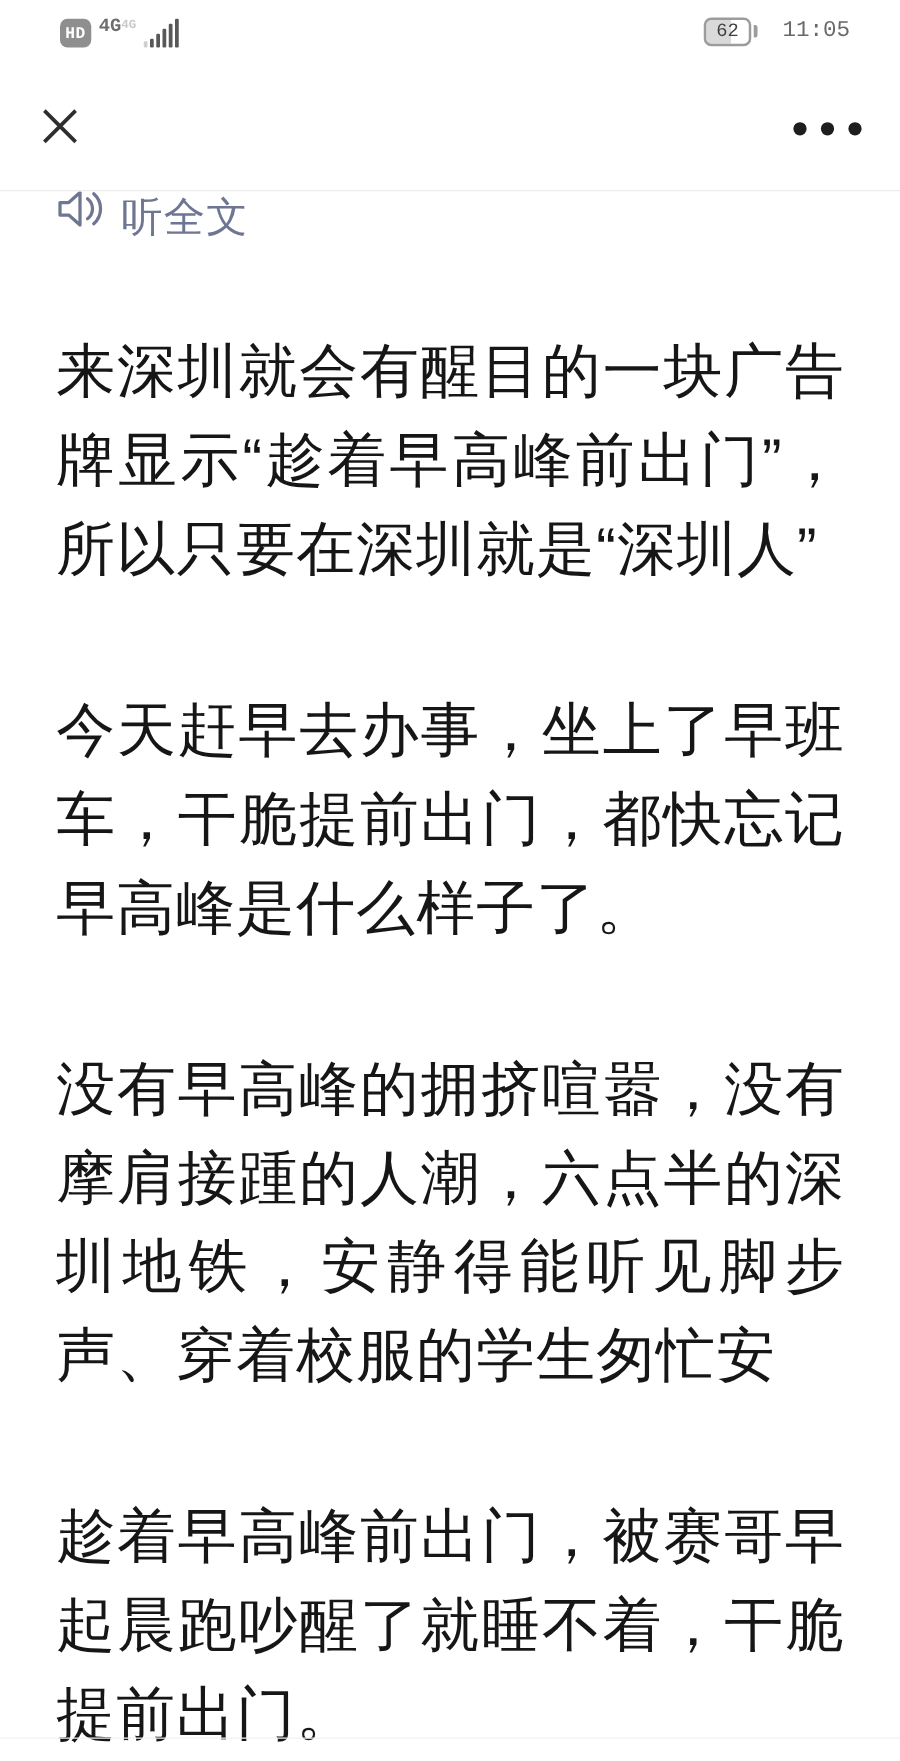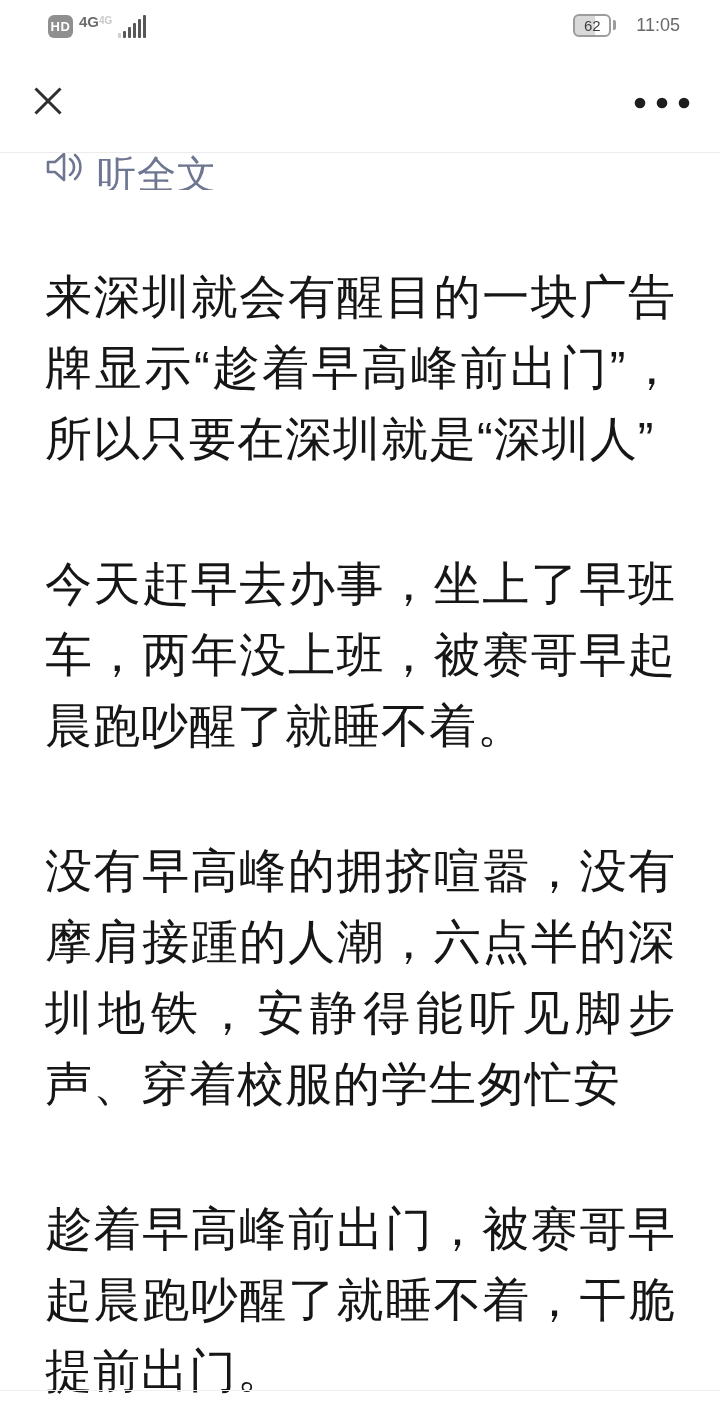--- a/index.html
+++ b/index.html
@@ -7,21 +7,21 @@
     position:relative; width:720px; height:1409px; margin:0 auto;
     background:#ffffff; overflow:hidden;
     font-family:"Liberation Sans","DejaVu Sans",sans-serif;
     -webkit-font-smoothing:antialiased;
   }
 
   
   .status-bar {
     position:absolute; top:0; left:0; right:0; height:50px;
     display:flex; justify-content:space-between; align-items:center;
-    padding:0 40px 0 48px; box-sizing:border-box;
+    padding:0 40px 0 48px; box-sizing:border-box;font-family:Liberation Mono, monospace;
   }
   .sb-left { display:flex; align-items:flex-start; gap:6px; padding-top:2px; }
   .hd-badge {
     display:inline-flex; align-items:center; justify-content:center;
     width:25px; height:23px; background:#8f8f8f; color:#ffffff;
     font-size:13px; font-weight:bold; border-radius:6px; letter-spacing:0.5px;
     margin-top:1px;
   }
   .net { display:flex; flex-direction:row; line-height:1; margin-left:0; }
   .net-main { font-size:15px; font-weight:bold; color:#6d6d6d; }
@@ -58,21 +58,21 @@
   .more-btn {
     position:absolute; right:30px; top:40px; width:56px; height:26px;
     display:flex; align-items:center; justify-content:center; cursor:pointer;
   }
 
   
   .content { position:absolute; top:153px; left:0; right:0; }
   .listen-row { height:37px; overflow:hidden; padding:0 45px; cursor:pointer; }
   .listen-inner { display:flex; align-items:center; gap:14px; height:48px; margin-top:-10px; }
   .listen-icon { color:var(--link,#6e7691); flex:0 0 auto; }
-  .listen-label { font-size:39px; color:var(--link,#6e7691); letter-spacing:1px;margin-top:15px; }
+  .listen-label { font-size:33px; color:var(--link,#6e7691); letter-spacing:1px;margin-top:15px; }
 
   .para {
     margin:71px 44px 0 45px;
     font-size:47px; line-height:71px; letter-spacing:1px;
     color:var(--text,#161616);
     text-align:justify; text-justify:inter-ideograph;
     font-weight:400;
   }
   .para + .para { margin-top:74px; }
 
@@ -132,21 +132,21 @@
         <svg class="listen-icon" width="38" height="34" viewBox="0 0 38 34">
           <path d="M3 12 h7 l9 -8 v26 l-9 -8 h-7 z" fill="none" stroke="currentColor" stroke-width="2.6" stroke-linejoin="round"></path>
           <path d="M25 9 a10 10 0 0 1 0 16" fill="none" stroke="currentColor" stroke-width="2.6" stroke-linecap="round"></path>
           <path d="M30 5 a16 16 0 0 1 0 24" fill="none" stroke="currentColor" stroke-width="2.6" stroke-linecap="round"></path>
         </svg>
         <span class="listen-label">听全文</span>
       </div>
     </div>
 
     <p class="para">来深圳就会有醒目的一块广告牌显示“趁着早高峰前出门”，所以只要在深圳就是“深圳人”</p>
-    <p class="para">今天赶早去办事，坐上了早班车，两年没上班，被赛哥早起晨跑吵醒了就睡不着。</p>
+    <p class="para">今天赶早去办事，坐上了早班车，干脆提前出门，都快忘记早高峰是什么样子了。</p>
     <p class="para">没有早高峰的拥挤喧嚣，没有摩肩接踵的人潮，六点半的深圳地铁，安静得能听见脚步声、穿着校服的学生匆忙安</p>
     <p class="para">趁着早高峰前出门，被赛哥早起晨跑吵醒了就睡不着，干脆提前出门。</p>
 
   </div>
 
   <div class="bottom-divider"></div>
 
 </div>
 
 </body></html>

